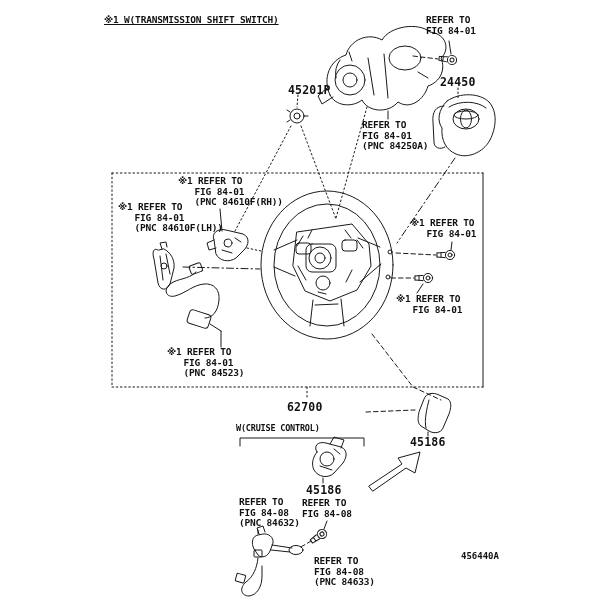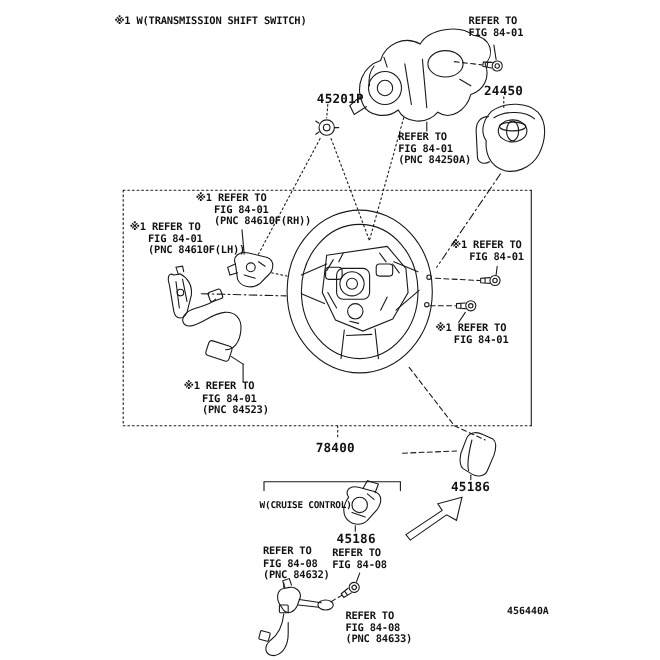--- a/index.html
+++ b/index.html
@@ -2,22 +2,22 @@
 <html><head>
 <meta charset="utf-8">
 <style>
   html,body{margin:0;padding:0;background:#fff;}
   #canvas{position:relative;width:600px;height:600px;background:#ffffff;overflow:hidden;
           font-family:"DejaVu Sans Mono","DejaVu Sans",monospace;color:#111;}
   #art{position:absolute;left:0;top:0;}
   .txt{position:absolute;white-space:pre;color:#111;}
   .ref{font:bold 9.5px "DejaVu Sans Mono","DejaVu Sans",monospace;line-height:10.5px;letter-spacing:-0.2px;}
   .pn{font:bold 11.5px "DejaVu Sans Mono","DejaVu Sans",monospace;letter-spacing:0.2px;}
-  .note{font:bold 9.5px "DejaVu Sans Mono","DejaVu Sans",monospace;letter-spacing:-0.2px;}
-  .subnote{font:bold 8.5px "DejaVu Sans Mono","DejaVu Sans",monospace;letter-spacing:-0.2px;margin-top:32px;}
+  .note{font:bold 9.5px "DejaVu Sans Mono","DejaVu Sans",monospace;letter-spacing:-0.2px;text-decoration:underline;}
+  .subnote{font:bold 8.5px "DejaVu Sans Mono","DejaVu Sans",monospace;letter-spacing:-0.2px;}
   .code{font:bold 9px "DejaVu Sans Mono","DejaVu Sans",monospace;}
 </style>
 </head>
 <body>
 
 <div id="canvas">
 
   <svg id="art" width="600" height="600" viewBox="0 0 600 600" fill="none" stroke="#1a1a1a" stroke-width="1" stroke-linecap="round">
 
     <defs>
@@ -185,21 +185,21 @@
   <div class="txt ref" style="left:410px;top:218px">※1 REFER TO
    FIG 84-01</div>
 
   <div class="txt ref" style="left:396px;top:294px">※1 REFER TO
    FIG 84-01</div>
 
   <div class="txt ref" style="left:167px;top:347px">※1 REFER TO
    FIG 84-01
    (PNC 84523)</div>
 
-  <div class="txt pn" style="left:287px;top:400px">78400</div>
+  <div class="txt pn" style="left:287px;top:400px">62700</div>
 
   <div class="txt subnote" style="left:236px;top:423px">W(CRUISE CONTROL)</div>
 
   <div class="txt pn" style="left:410px;top:435px">45186</div>
 
   <div class="txt pn" style="left:306px;top:483px">45186</div>
 
   <div class="txt ref" style="left:239px;top:497px">REFER TO
 FIG 84-08
 (PNC 84632)</div>

